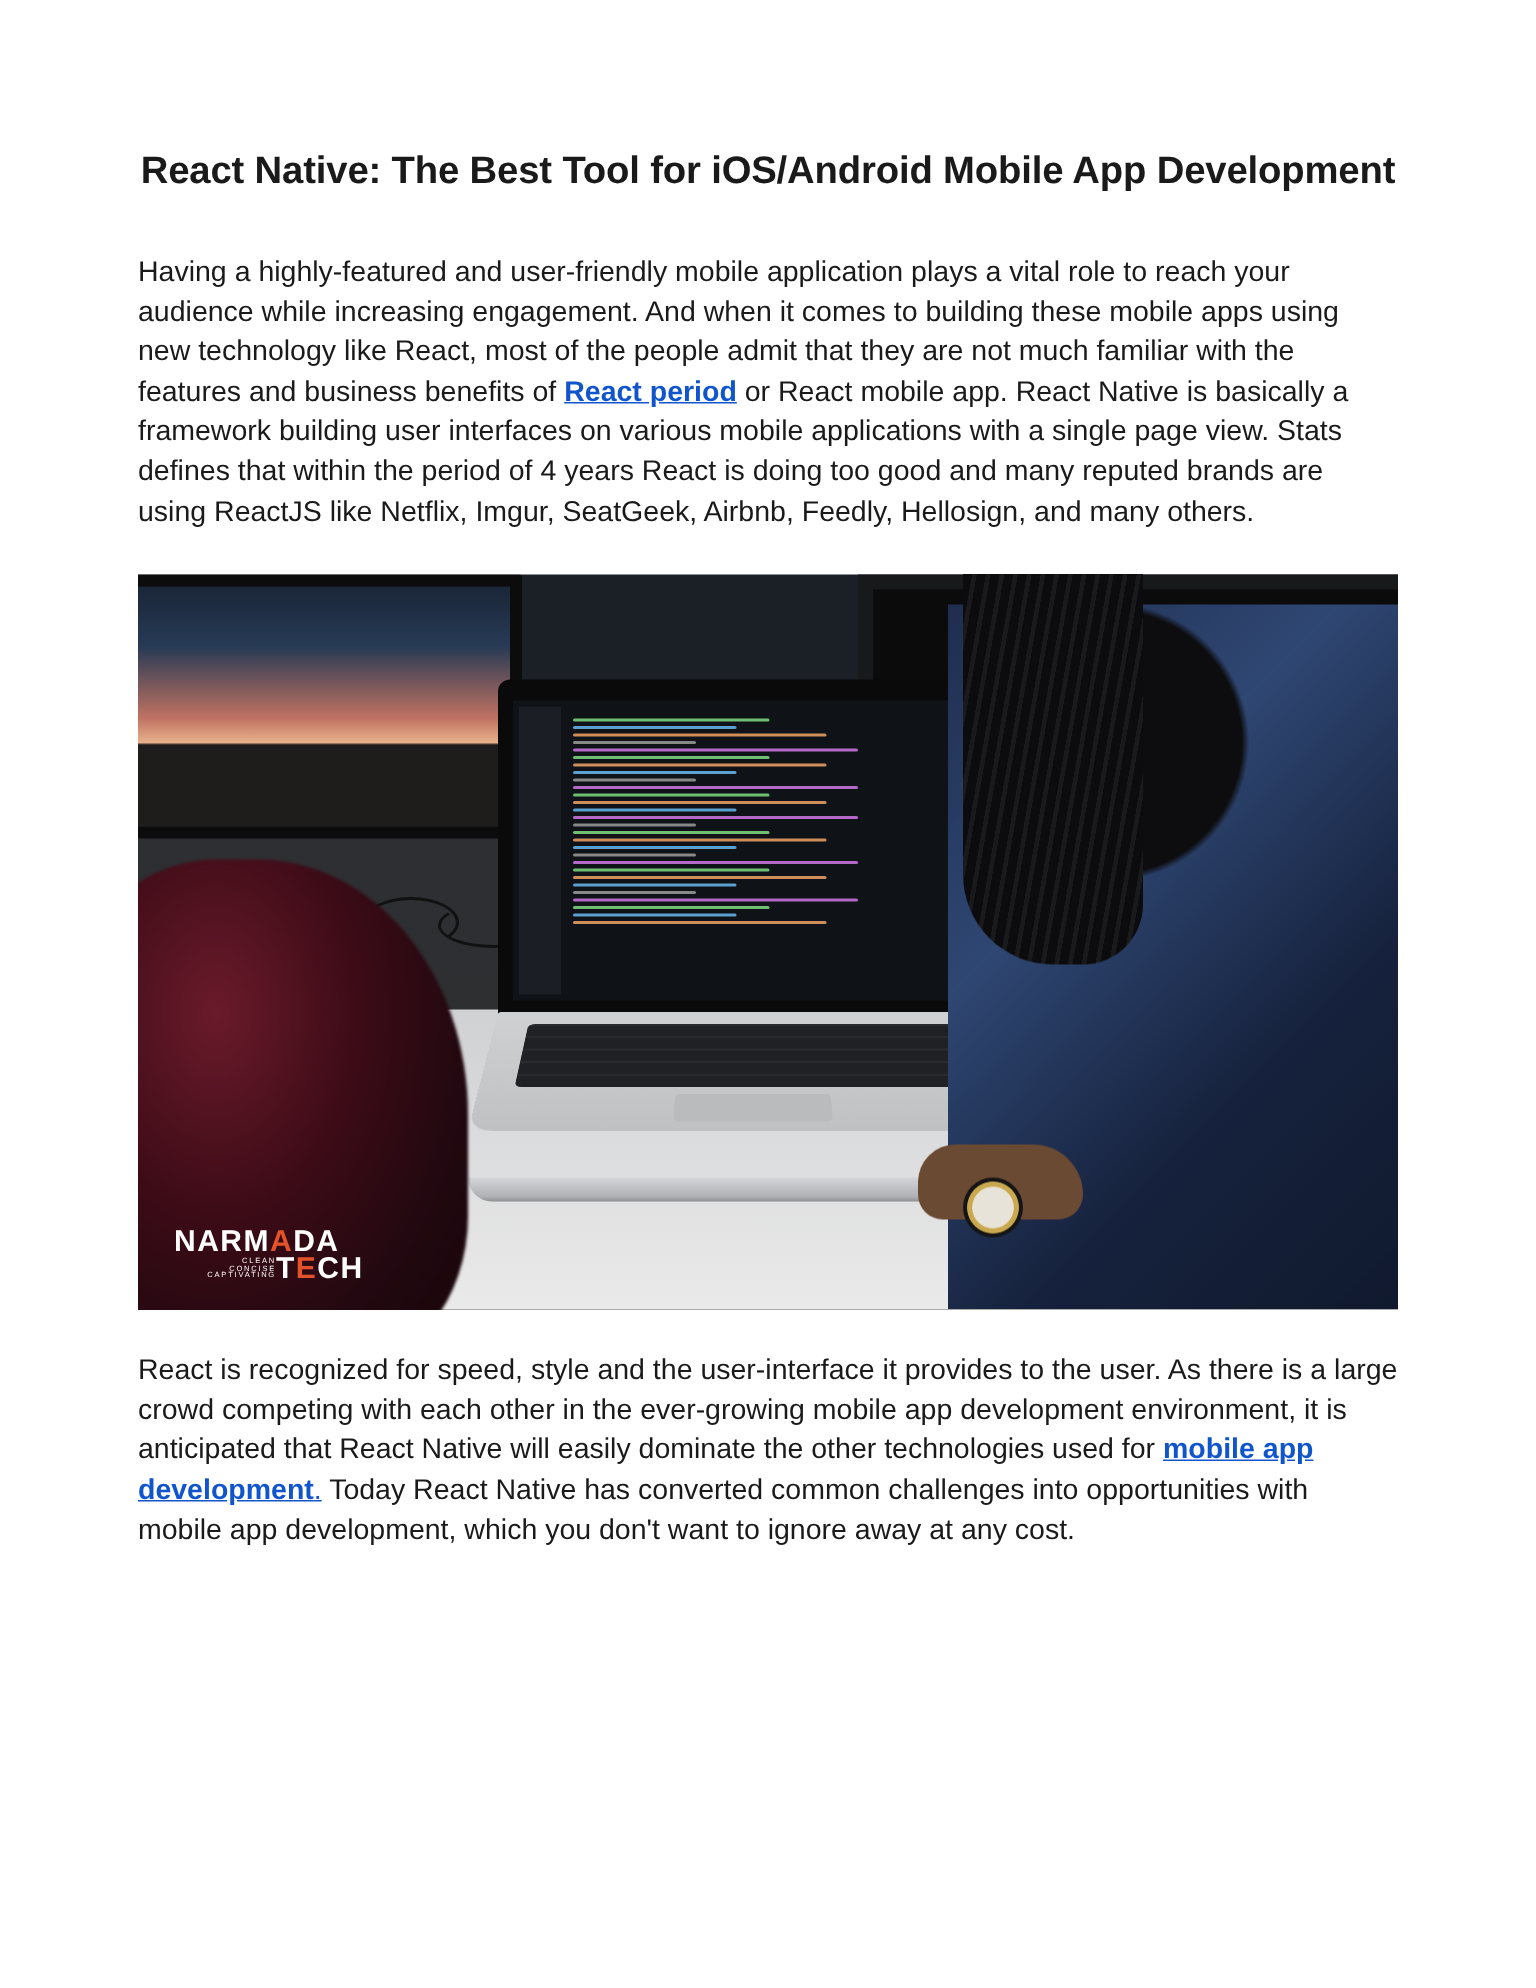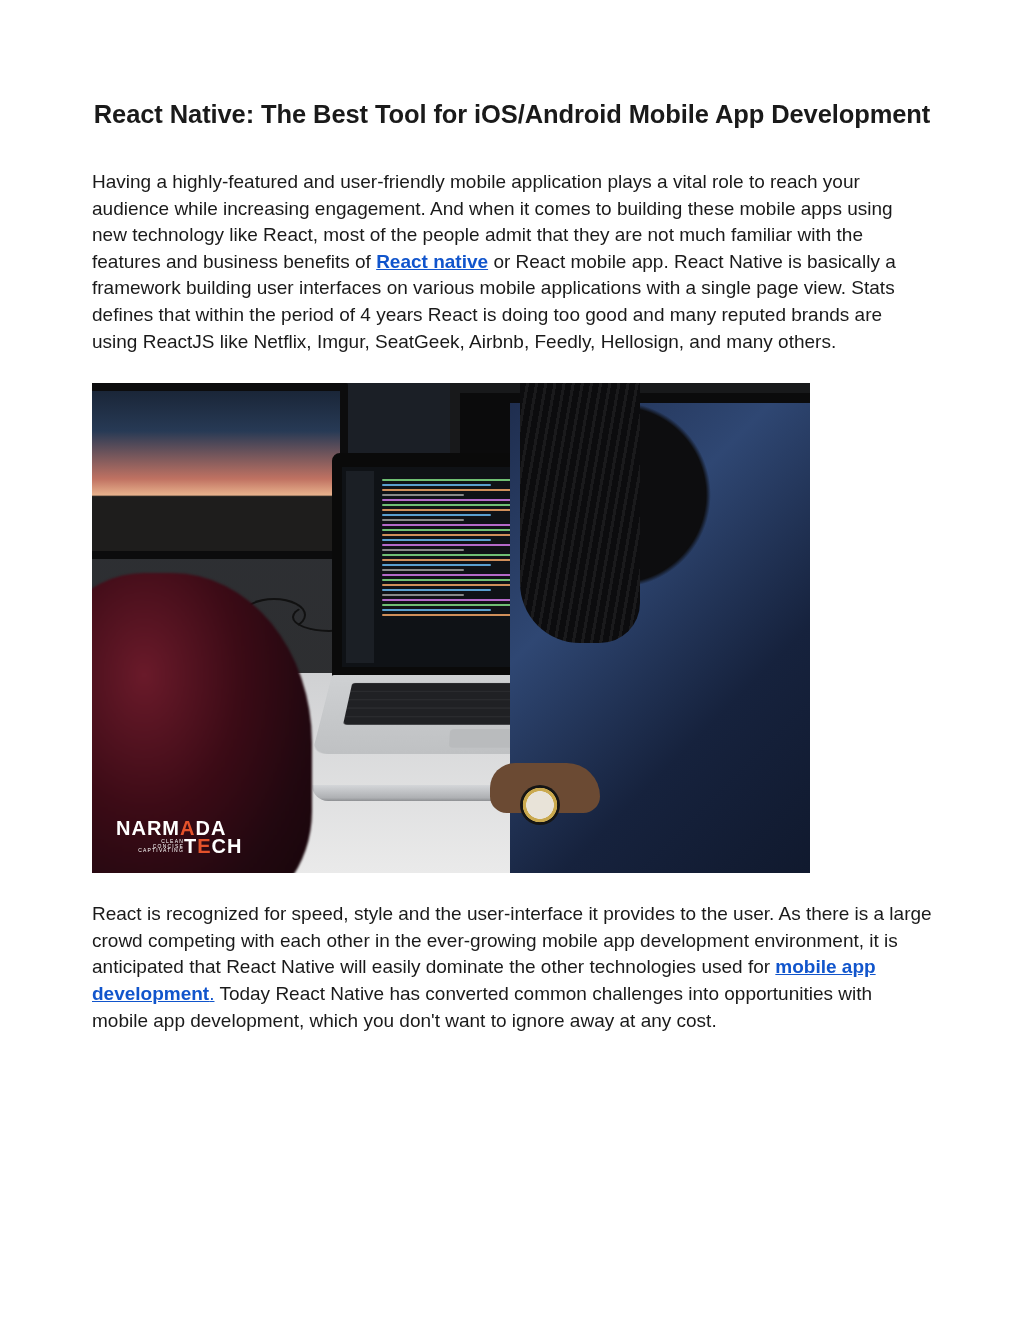--- a/index.html
+++ b/index.html
@@ -28,21 +28,21 @@
     line-height: 1.4;
     margin: 0 0 28px 0;
     color: #1a1a1a;
   }
   a.link {
     color: #1155cc;
     text-decoration: underline;
     font-weight: 700;
   }
   .hero-image {
-    width: 718px;
+    width: 840px;
     height: 490px;
     margin: 0 0 28px 0;
     position: relative;
     overflow: hidden;
     background: linear-gradient(180deg,#1b1f26 0%,#1b1f26 28%,#2d2f33 28.1%,#2e2e2e 100%);
   }
   
   .monitor-left {
     position: absolute;
     left: -40px;
@@ -241,21 +241,21 @@
 </style>
 </head>
 <body>
 
 <div class="page">
 
   <h1>React Native: The Best Tool for iOS/Android Mobile App Development</h1>
 
   <p>
     <span>Having a highly-featured and user-friendly mobile application plays a vital role to reach your audience while increasing engagement. And when it comes to building these mobile apps using new technology like React, most of the people admit that they are not much familiar with the features and business benefits of </span>
-    <a href="#" class="link">React native</a>
+    <a href="#" class="link">React period</a>
     <span> or React mobile app. React Native is basically a framework building user interfaces on various mobile applications with a single page view. Stats defines that within the period of 4 years React is doing too good and many reputed brands are using ReactJS like Netflix, Imgur, SeatGeek, Airbnb, Feedly, Hellosign, and many others.</span>
   </p>
 
   <div class="hero-image">
     <div class="desk"></div>
     <div class="monitor-left"></div>
     <div class="monitor-right"></div>
     <div class="cables"></div>
     <div class="laptop">
       <div class="laptop-screen">

